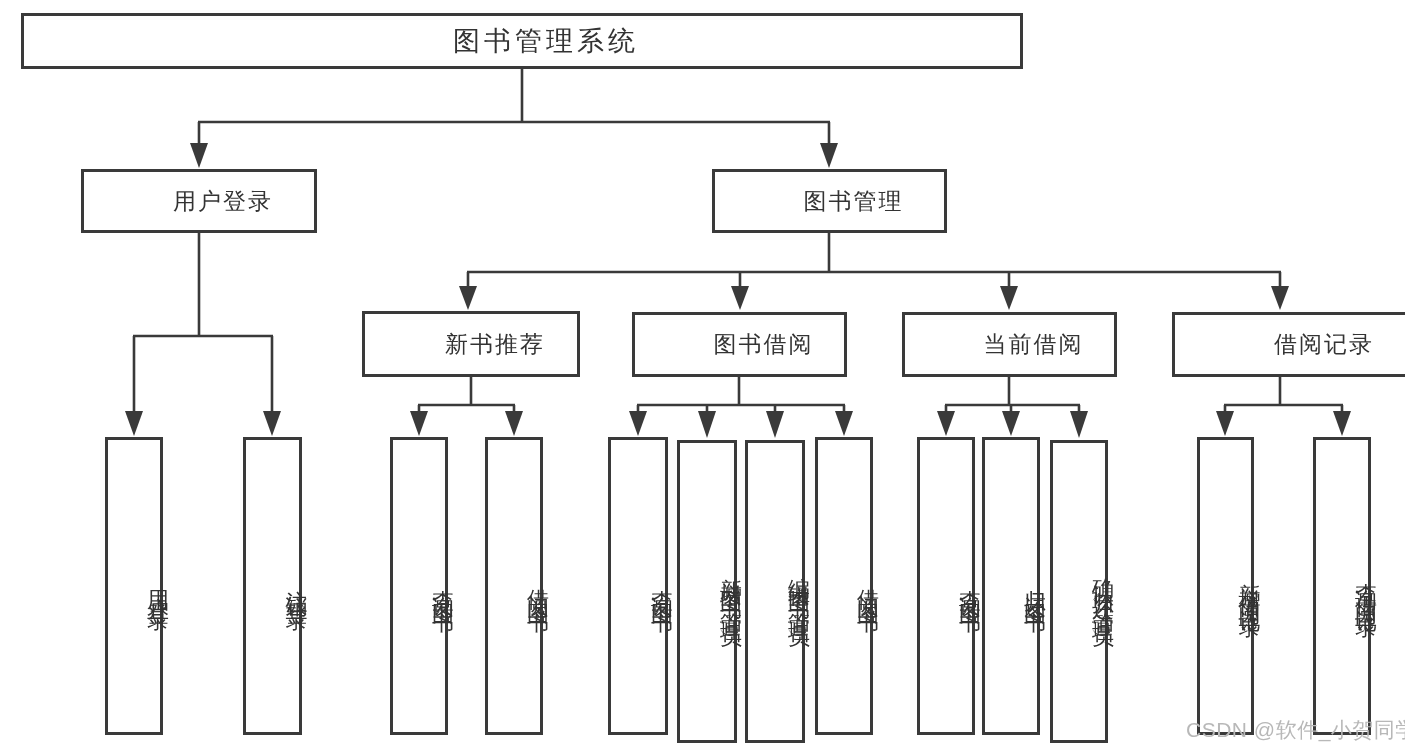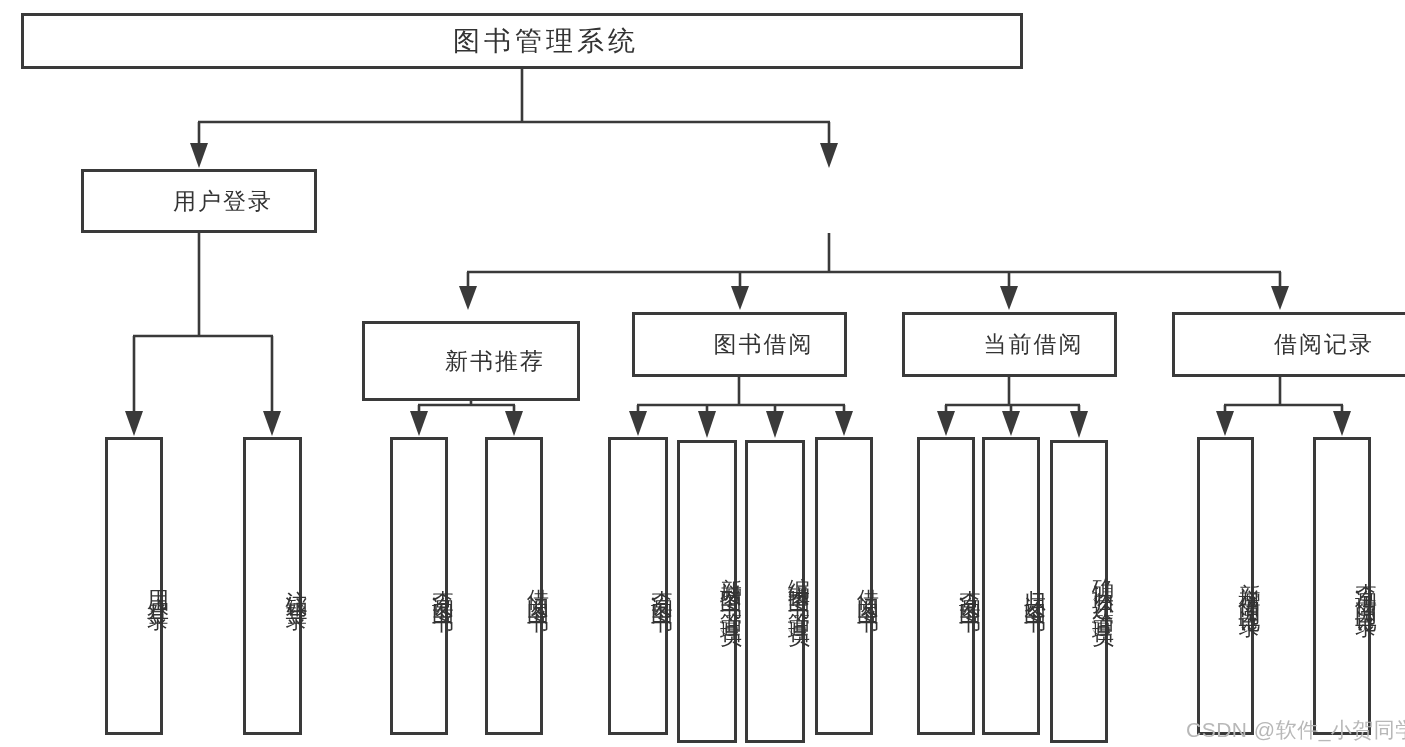--- a/index.html
+++ b/index.html
@@ -67,22 +67,23 @@
       <polygon points="1002,411 1020,411 1011,436"></polygon>
       <polygon points="1070,411 1088,411 1079,438"></polygon>
       <polygon points="1216,411 1234,411 1225,436"></polygon>
       <polygon points="1333,411 1351,411 1342,436"></polygon>
     </g>
   </svg>
 
   <div class="node hbox root" style="left:21px;top:13px;width:1002px;height:56px">图书管理系统</div>
 
   <div class="node hbox" style="left:81px;top:169px;width:236px;height:64px">用户登录</div>
+  <div class="node hbox" style="left:712px;top:169px;width:235px;height:64px">图书管理</div>
 
-  <div class="node hbox" style="left:362px;top:321px;width:218px;height:80px">新书推荐</div>
+  <div class="node hbox" style="left:362px;top:311px;width:218px;height:66px">新书推荐</div>
   <div class="node hbox" style="left:902px;top:312px;width:215px;height:65px">当前借阅</div>
   <div class="node hbox" style="left:632px;top:312px;width:215px;height:65px">图书借阅</div>
   <div class="node hbox" style="left:1172px;top:312px;width:256px;height:65px">借阅记录</div>
 
   <div class="node vbox" style="left:105px;top:437px;width:58px;height:298px">用户登录</div>
   <div class="node vbox" style="left:243px;top:437px;width:59px;height:298px">注销登录</div>
 
   <div class="node vbox" style="left:390px;top:437px;width:58px;height:298px">查询图书</div>
   <div class="node vbox" style="left:485px;top:437px;width:58px;height:298px">借阅图书</div>
 

